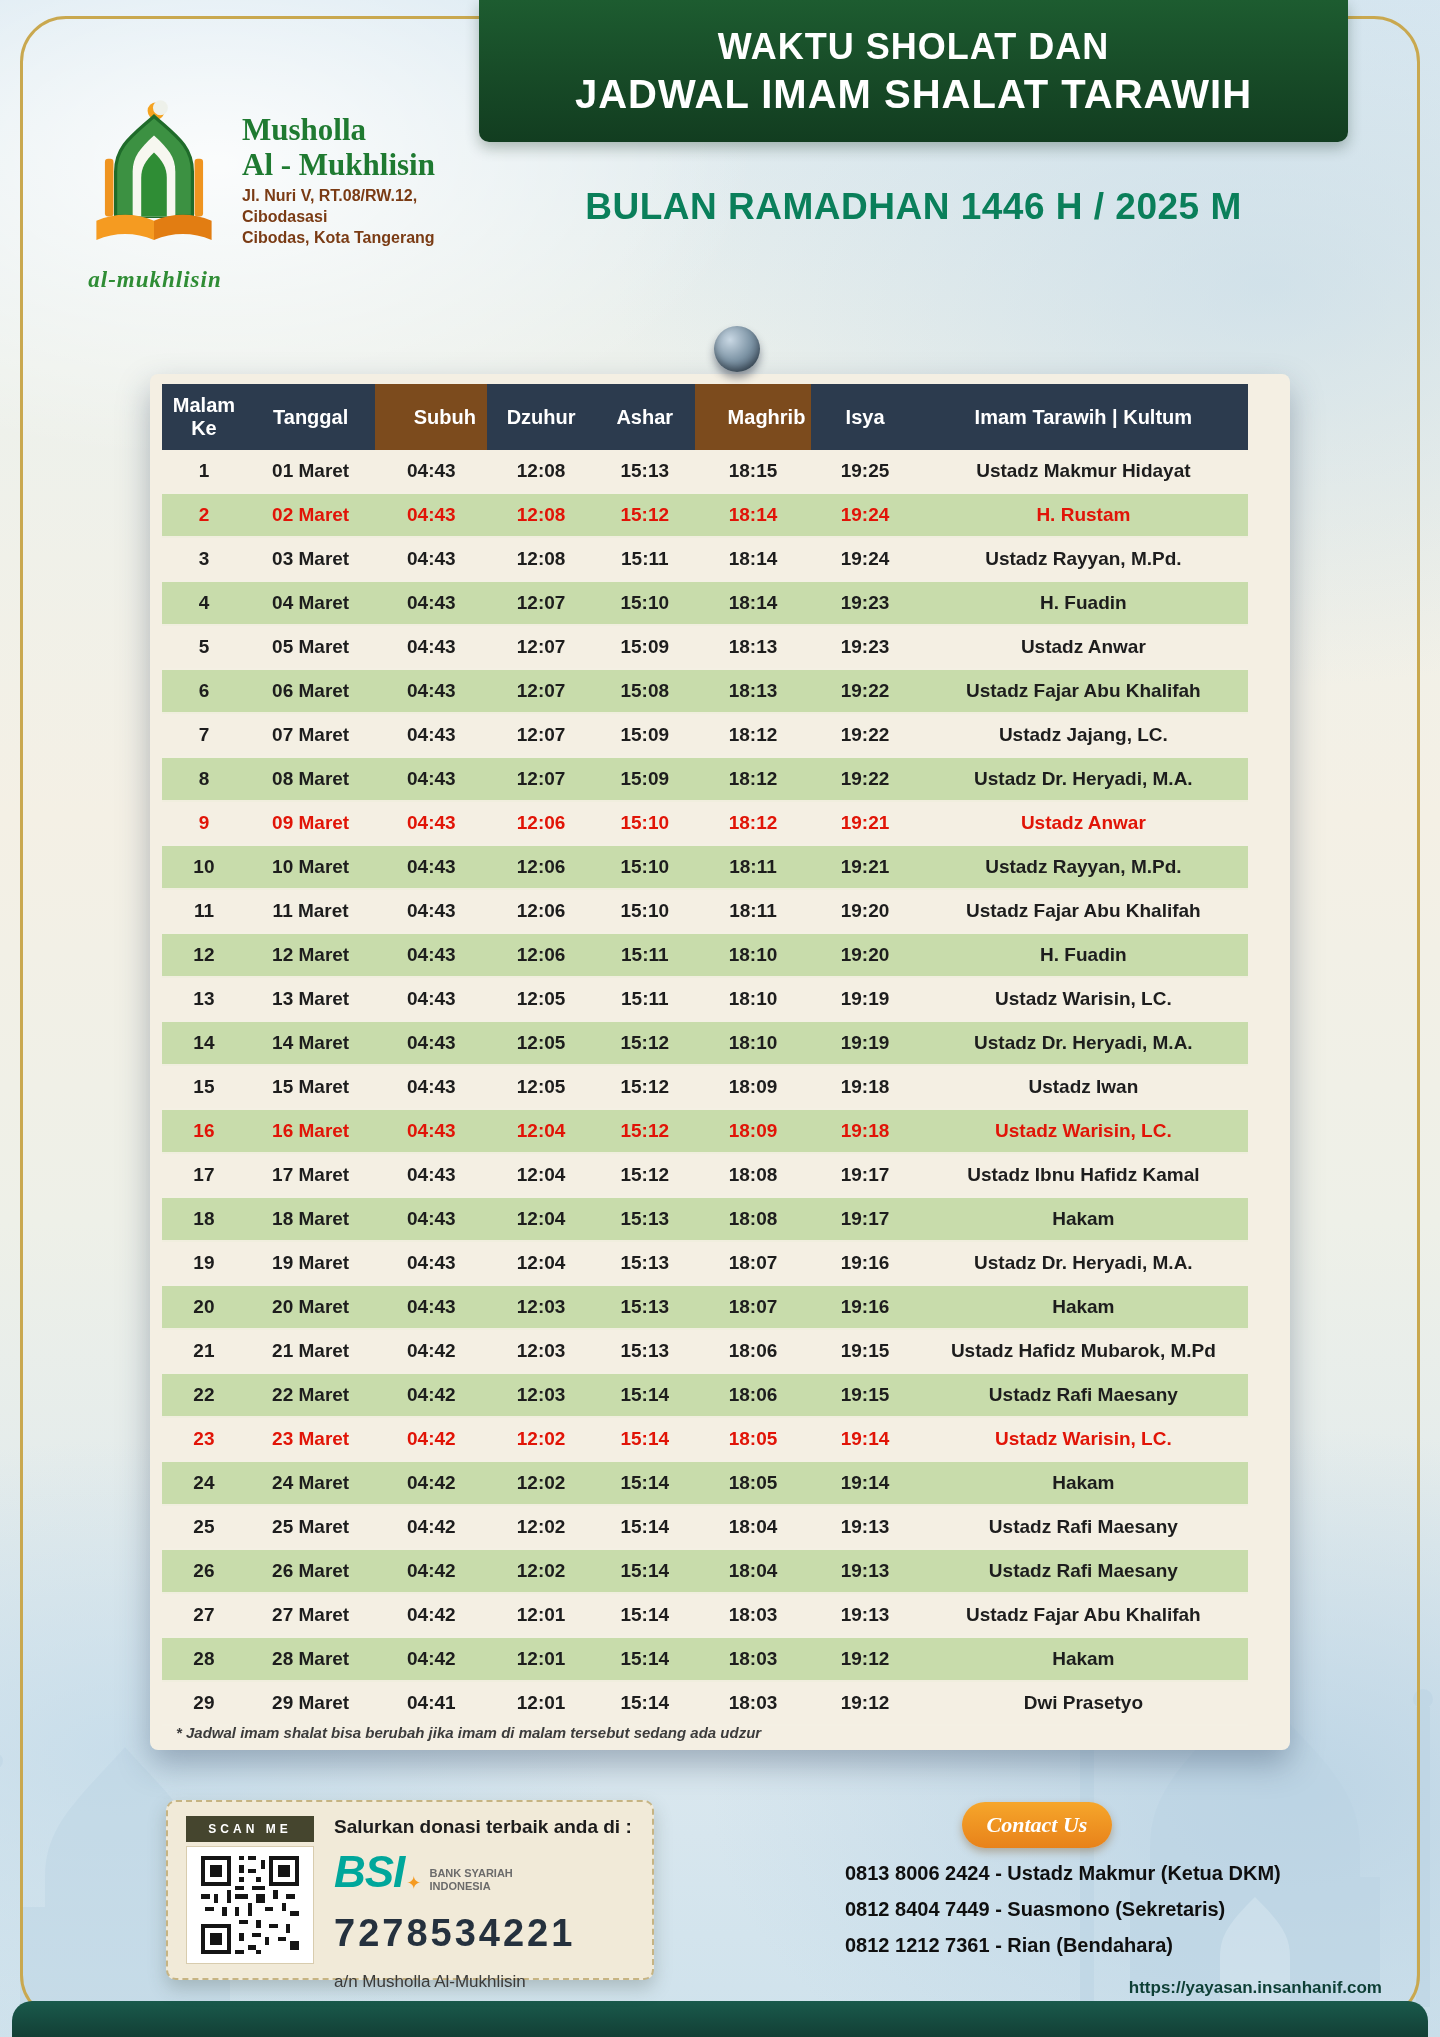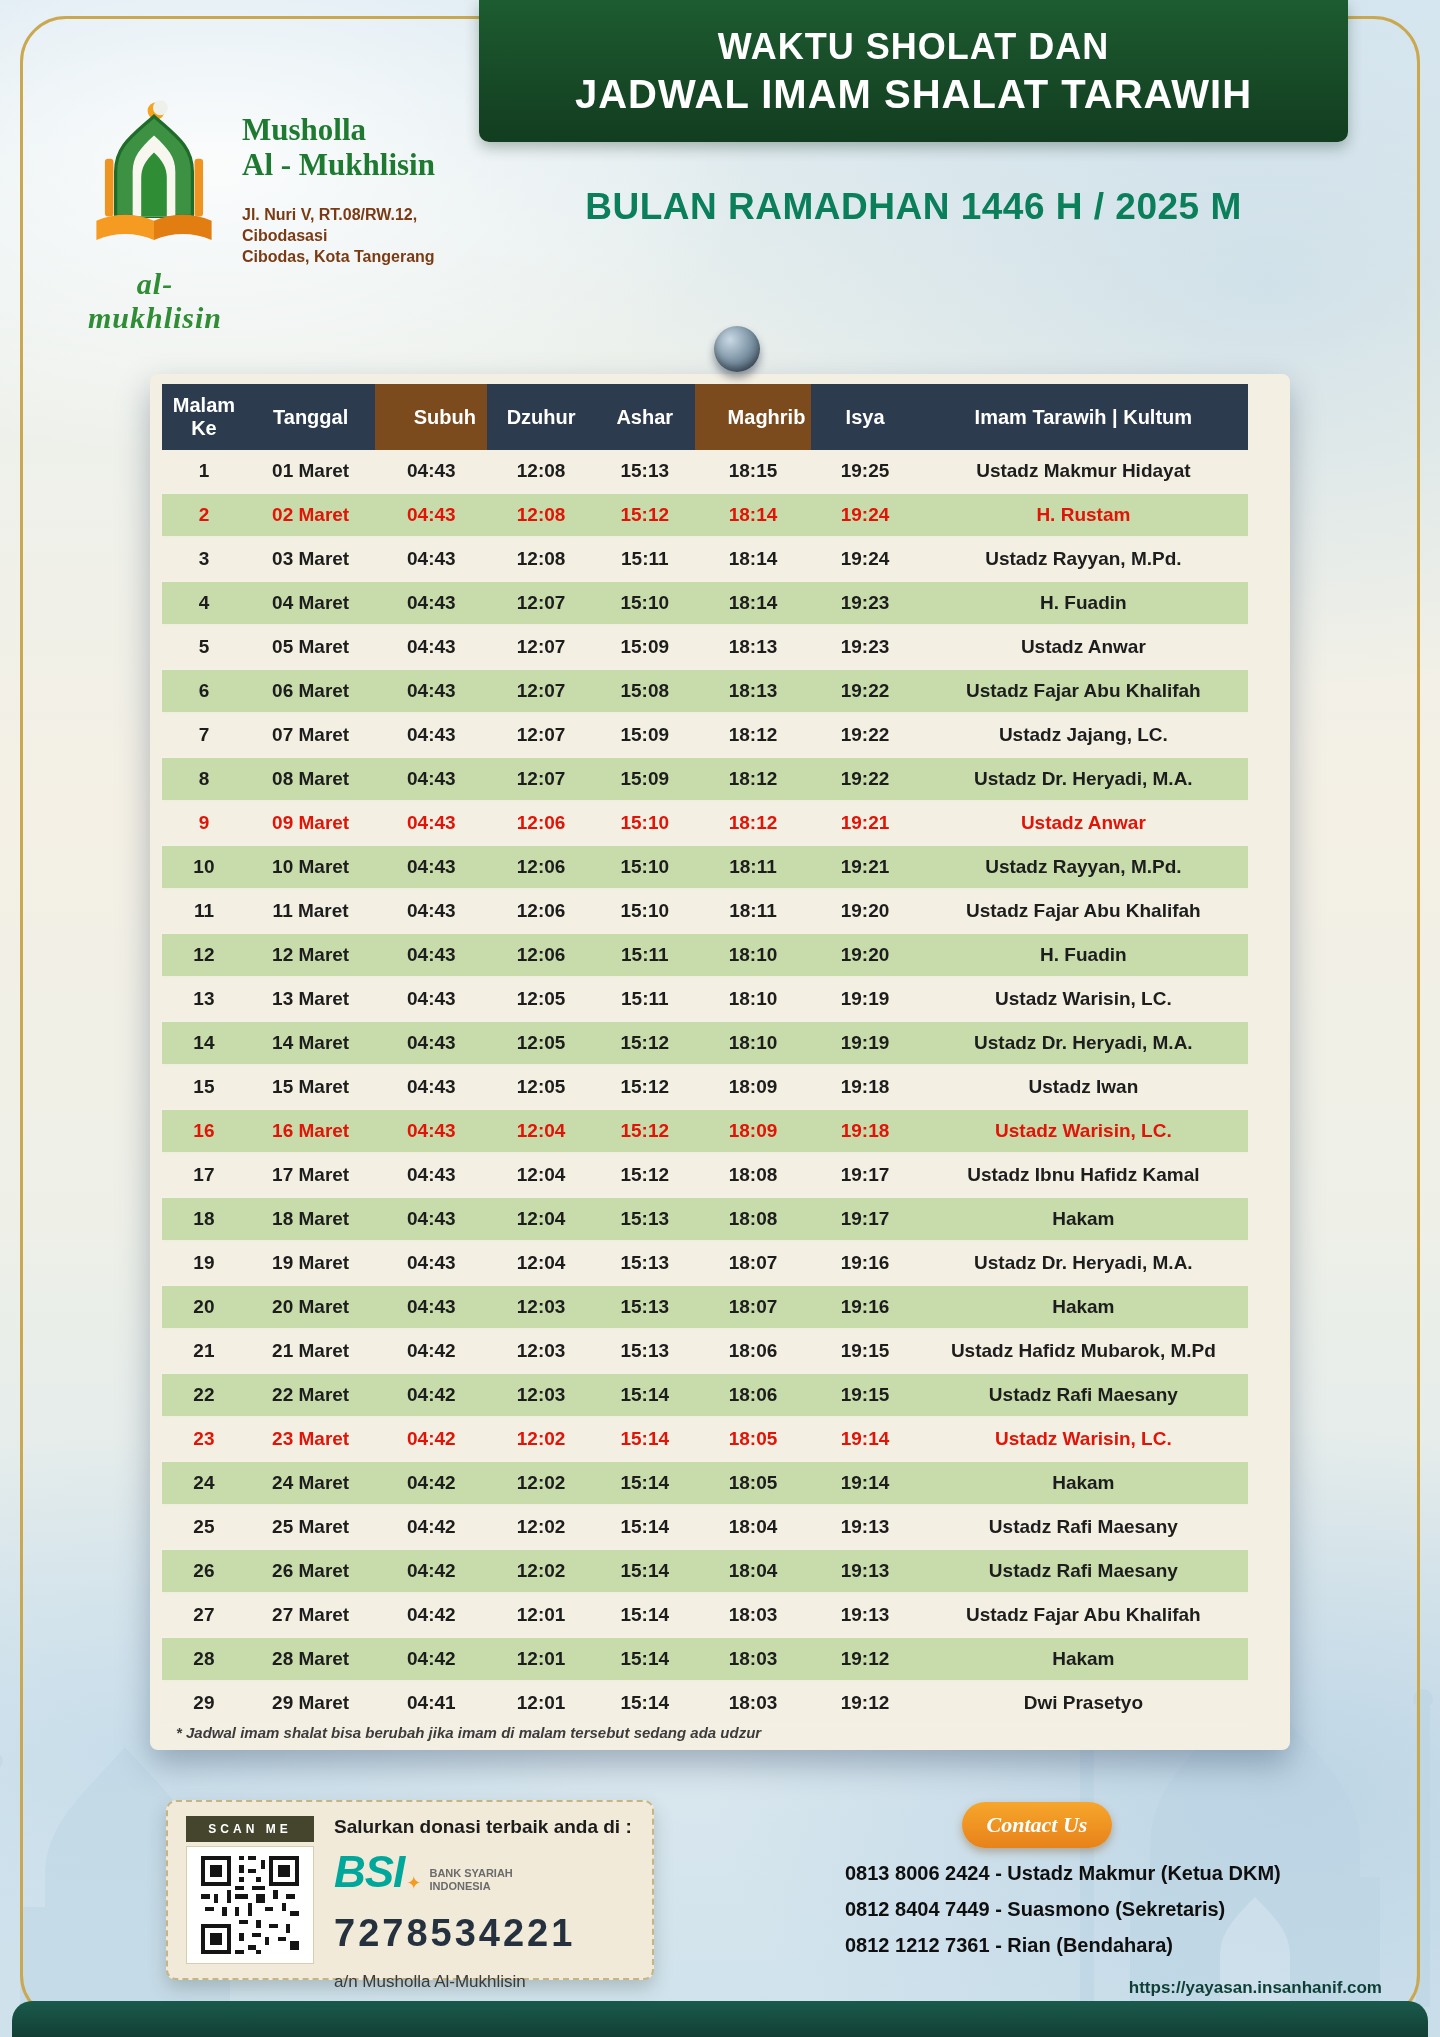--- a/index.html
+++ b/index.html
@@ -38,28 +38,28 @@
     position:absolute; left:479px; top:186px; width:869px; z-index:3;
     text-align:center; color:#0a7f5a; font-weight:800; font-size:37px; letter-spacing:.5px;
   }
 
   
   .logo { position:absolute; left:70px; top:95px; width:420px; z-index:3; }
   .logo .icon { position:absolute; left:8px; top:2px; }
   .logo .script {
     position:absolute; left:0px; top:172px; width:170px; text-align:center;
     font-family:"Liberation Serif", serif; font-style:italic; font-weight:bold;
-    font-size:30px; color:#2f8d35; letter-spacing:1px;
+    font-size:23px; color:#2f8d35; letter-spacing:1px;
   }
   .logo .names { position:absolute; left:172px; top:18px; }
   .logo .names .nm {
     font-family:"Liberation Serif", serif; font-weight:bold;
     font-size:31px; color:#1f7a31; line-height:1.12;
   }
-  .logo .addr { font-size:16px; font-weight:bold; color:#7a3b14; line-height:1.3; margin-top:23px; }
+  .logo .addr { font-size:16px; font-weight:bold; color:#7a3b14; line-height:1.3; margin-top:4px; }
 
   
   .pin {
     position:absolute; left:714px; top:326px; width:46px; height:46px; z-index:5; border-radius:50%;
     background:radial-gradient(circle at 35% 30%, #c9d8e4, #7e95a6 48%, #45586a 85%);
     box-shadow:0 6px 9px rgba(30,40,60,.45), inset 0 -4px 7px rgba(0,0,0,.3);
   }
 
   
   .panel {

